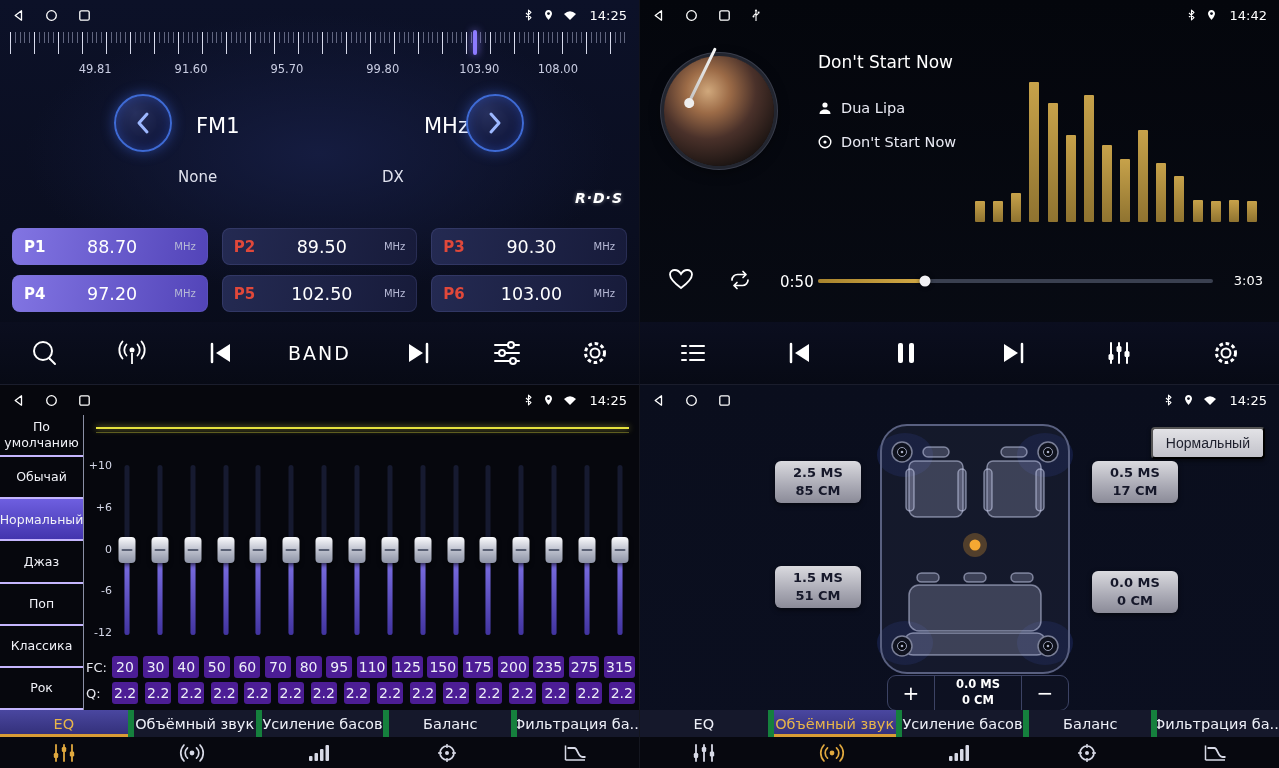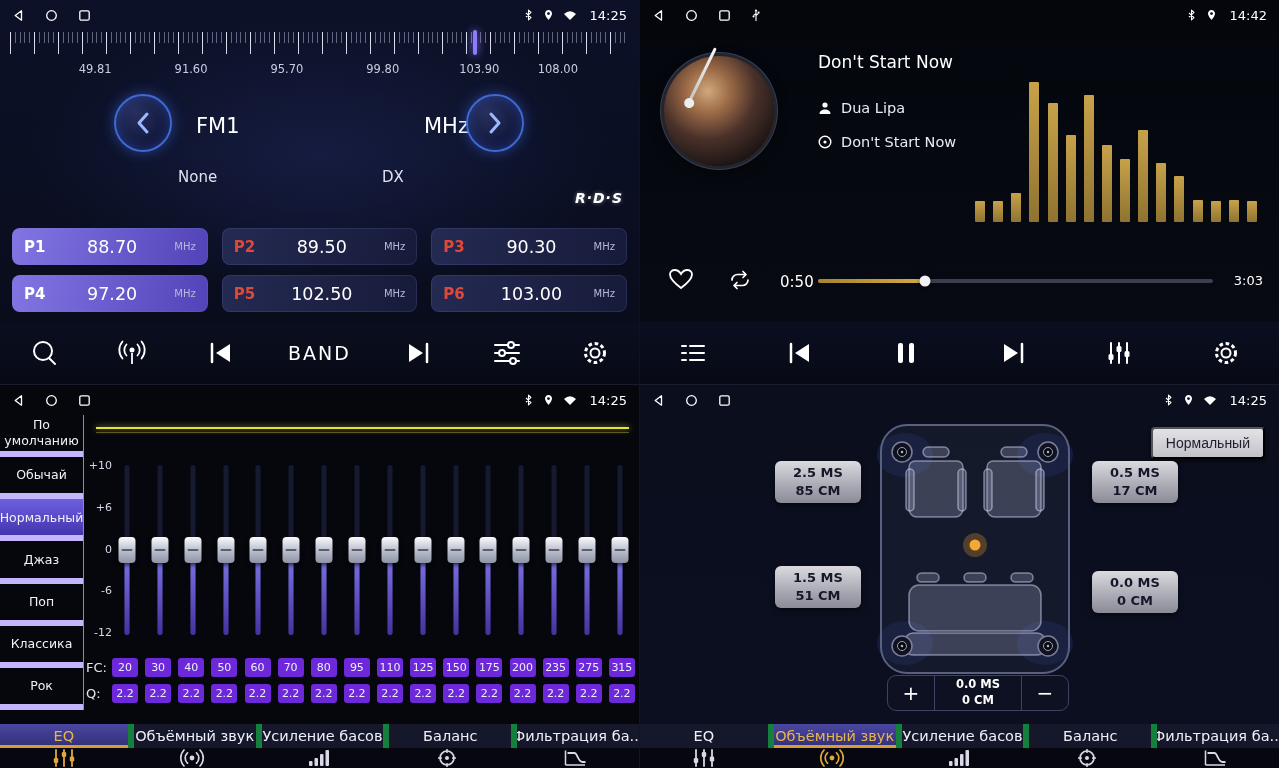--- a/index.html
+++ b/index.html
@@ -59,40 +59,40 @@
 .pl-controls{position:absolute;left:0;right:0;top:260px;height:42px}
 .heart{position:absolute;left:28px;top:8px;cursor:pointer}
 .repeat{position:absolute;left:86px;top:10px;cursor:pointer}
 .t-elapsed{position:absolute;left:140px;top:13px;font-size:15px}
 .progress{position:absolute;left:178px;right:66px;top:19px;height:4px;background:#3a4050;border-radius:2px;cursor:pointer}
 .progress-fill{position:absolute;left:0;top:0;bottom:0;background:linear-gradient(90deg,#a8842e,#d2a945);border-radius:2px}
 .progress-thumb{position:absolute;top:50%;width:11px;height:11px;border-radius:50%;background:#f2f2f5;transform:translate(-50%,-50%);box-shadow:0 0 4px rgba(0,0,0,.6)}
 .t-duration{position:absolute;right:16px;top:13px;font-size:13px}
 
 .eq-sidebar{position:absolute;left:0;top:30px;bottom:58px;width:84px;border-right:1px solid #8a8fa5;display:flex;flex-direction:column}
-.eq-preset{flex:1;display:flex;align-items:center;justify-content:center;text-align:center;font-size:12.5px;border-bottom:6px solid #c4b5fd;padding:2px 19px;cursor:pointer;color:#f0f1f7;line-height:1.25}
+.eq-preset{flex:1;display:flex;align-items:center;justify-content:center;text-align:center;font-size:12.5px;border-bottom:2px solid #c4b5fd;padding:2px 19px;cursor:pointer;color:#f0f1f7;line-height:1.25}
 .eq-preset.selected{background:linear-gradient(180deg,#6e5fe0,#4335ae)}
 .eq-plot{position:absolute;left:84px;right:0;top:30px;height:238px}
 .eq-curve{position:absolute;left:12px;right:10px;top:12px;height:2px;background:#e6e23e;box-shadow:0 0 6px rgba(230,226,62,.8)}
 .eq-curve2{position:absolute;left:12px;right:10px;top:17px;height:1px;background:rgba(230,226,62,.35)}
 .db-scale{position:absolute;left:0;top:44px;width:28px;height:180px;display:flex;flex-direction:column;justify-content:space-between;align-items:flex-end;font-size:11px;color:#d5d8e8}
 .eq-sliders{position:absolute;left:34px;right:10px;top:50px;height:170px;display:flex;justify-content:space-between}
 .band{position:relative;width:18px;height:100%;cursor:pointer}
 .strack{position:absolute;left:50%;top:0;bottom:0;width:5px;transform:translateX(-50%);background:#161a30;border-radius:2.5px}
 .sfill{position:absolute;left:0;right:0;bottom:0;background:linear-gradient(180deg,#8377ec,#41339f);border-radius:2.5px}
 .shandle{position:absolute;left:50%;transform:translate(-50%,50%);width:17px;height:26px;border-radius:4px;background:linear-gradient(180deg,#fbfbfd 0%,#c3c6d2 45%,#8d93a6 100%);box-shadow:0 2px 4px rgba(0,0,0,.7)}
 .shandle::after{content:"";position:absolute;left:3px;right:3px;top:12px;height:2px;background:#596074;border-radius:1px}
 .eq-fcrow,.eq-qrow{position:absolute;left:86px;right:4px;height:20px;display:flex;align-items:center}
 .eq-fcrow{top:272px}
 .eq-qrow{top:298px}
 .rowlab{width:26px;font-size:13px;color:#e8e9f0}
 .chips{flex:1;display:flex;justify-content:space-between}
-.chip{min-width:26px;text-align:center;font-size:11px;background:#6d28d9;border-radius:3px;padding:3px 2px;color:#eceef8}
-
-.tabbar{position:absolute;left:0;right:0;bottom:0;height:44px;display:flex;background:#07080f;z-index:8}
+.chip{min-width:26px;text-align:center;font-size:14px;background:#4c1d95;border-radius:3px;padding:3px 2px;color:#eceef8}
+
+.tabbar{position:absolute;left:0;right:0;bottom:0;height:58px;display:flex;background:#07080f;z-index:8}
 .tabcol{flex:1;display:flex;flex-direction:column;cursor:pointer;min-width:0}
 .tlabel{height:27px;display:flex;align-items:center;justify-content:center;font-size:14.5px;background:#15182b;border-left:6px solid #15803d;color:#eef0f8;white-space:nowrap;overflow:hidden}
 .tabcol:first-child .tlabel{border-left:none}
 .tabcol.active .tlabel{background:linear-gradient(180deg,#4a47a0,#312e76);color:#e8b54a;box-shadow:inset 0 -3px 0 #d89c35}
 .ticon{flex:1;display:flex;align-items:center;justify-content:center;color:#d7d9e6}
 .tabcol.active .ticon{color:#e0a93f}
 
 .sf-menu{position:absolute;left:0;top:30px;width:86px;border-right:1px solid #596080}
 .sf-mode{padding:9px 6px;border-bottom:1px solid #3c4156;font-size:11.5px;font-weight:bold;line-height:1.3;cursor:pointer}
 .sf-normal{position:absolute;right:14px;top:42px;background:linear-gradient(180deg,#e2e2e6,#c2c2ca);color:#1d1f2c;font-size:14px;padding:6px 13px;border-radius:4px;cursor:pointer;box-shadow:0 2px 4px rgba(0,0,0,.5)}

